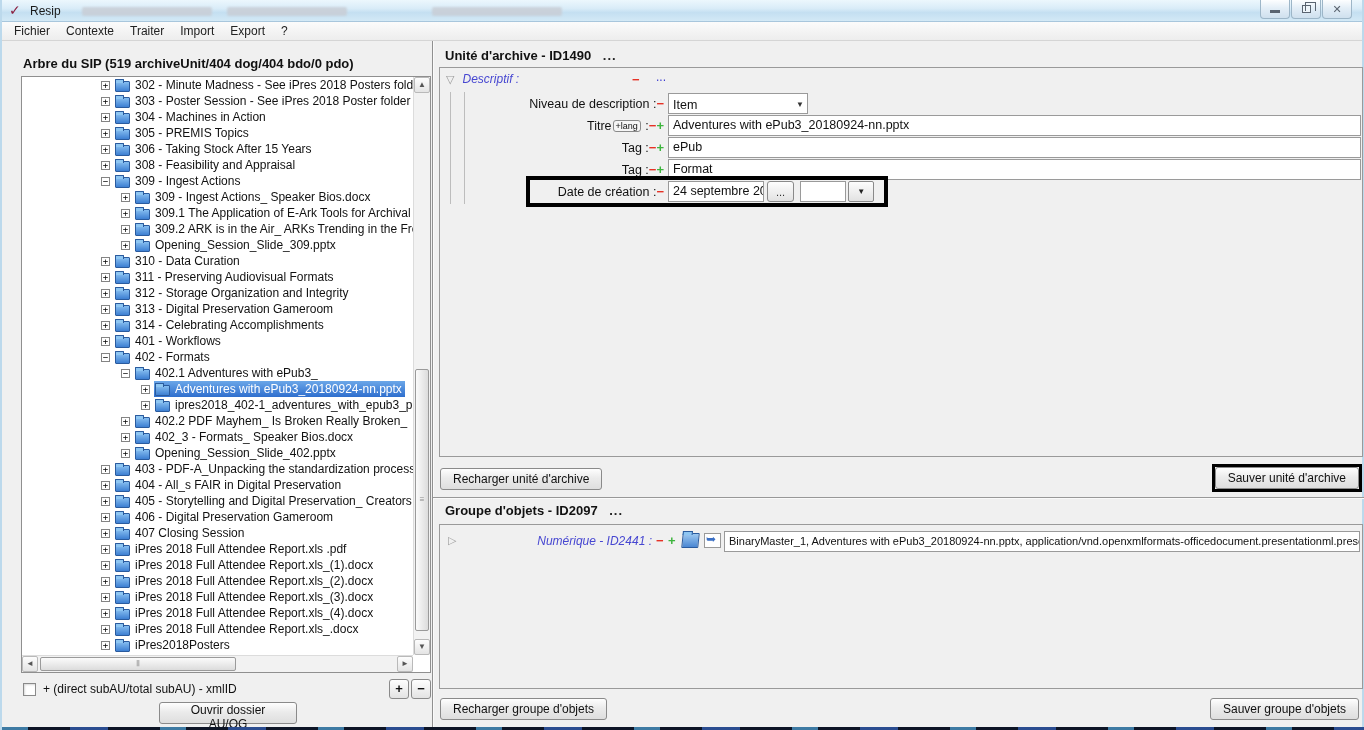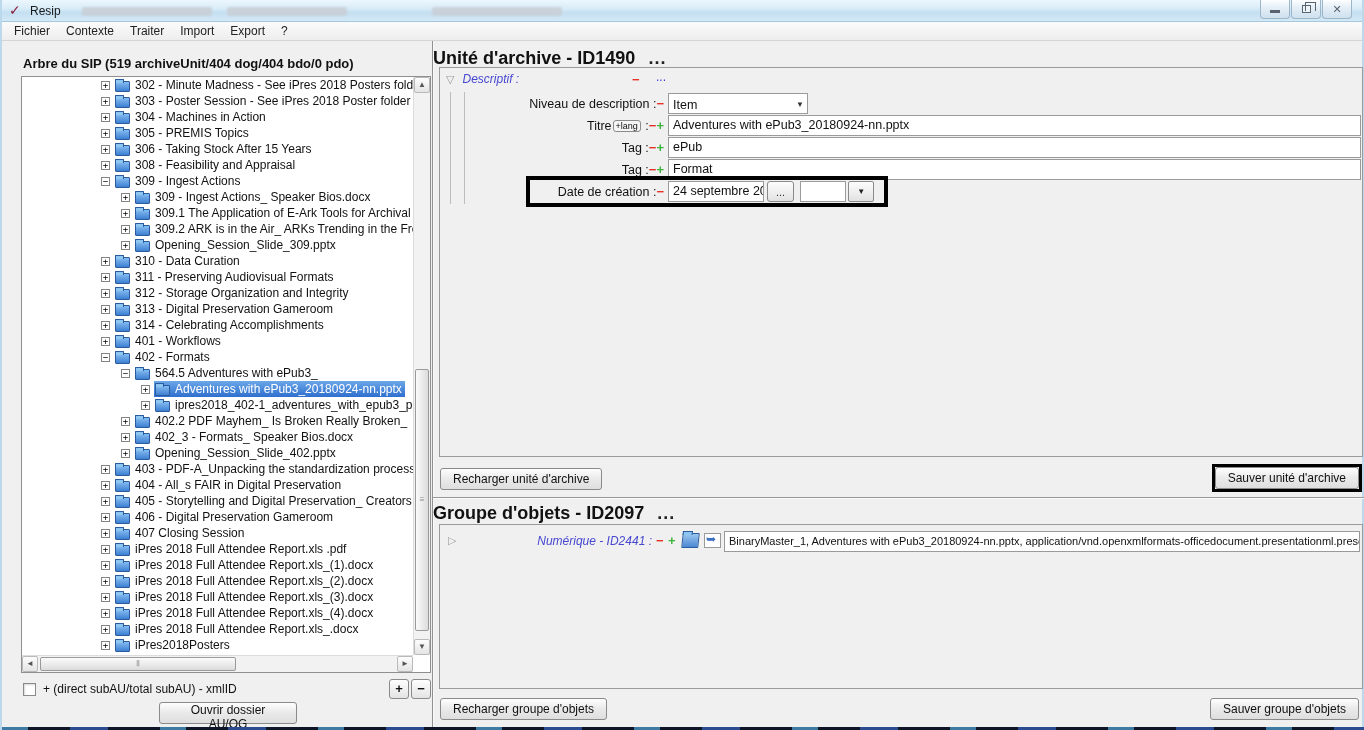--- a/index.html
+++ b/index.html
@@ -65,21 +65,21 @@
   .chk { position:absolute; left:10px; top:633px; width:13px; height:13px; background:#fff; border:1px solid #8a8a8a; box-shadow:inset 1px 1px 2px #d8d8d8; }
   .chk-label { position:absolute; left:30px; top:632px; font-size:12px; }
   .sq-btn { position:absolute; top:629px; width:20px; height:20px; border:1px solid #8a8a8a; border-radius:3px;
     background:linear-gradient(180deg,#fefefe,#e3e3e3); font-weight:900; font-size:13px; text-align:center; line-height:18px; }
   .btn { border:1px solid #8a8a8a; border-radius:3px; background:linear-gradient(180deg,#fefefe,#ebebeb 45%,#dedede);
     font-size:12px; height:22px; padding:0 12px; color:#111; }
   .open-btn { position:absolute; left:146px; top:652px; width:138px; }
 
   
   .right-panel { position:absolute; left:430px; top:0; width:934px; height:100%; border-left:1px solid #909090; box-shadow:inset 1px 0 0 #fafafa; }
-  .sec-title { position:absolute; left:0; font-size:18px; font-weight:bold; }
+  .sec-title { position:absolute; left:12px; font-size:13px; font-weight:bold; }
   .dots { color:#222; font-weight:bold; letter-spacing:1px; }
   .form-box { position:absolute; left:6px; top:26px; width:924px; height:390px; border:1px solid #9a9a9a; background:#f0f0f0; }
   .guide { position:absolute; width:0; border-left:1px solid #bdbdbd; top:24px; height:112px; }
   .tri { color:#9a9a9a; font-size:11px; }
   .desc-row { position:absolute; left:6px; top:4px; display:flex; align-items:center; }
   .desc-label { font-style:italic; color:#4747d1; margin-left:8px; }
   .minus { color:#e63226; font-weight:bold; font-size:13px; }
   .plus { color:#3db53d; font-weight:bold; font-size:13px; }
   .desc-minus { position:absolute; left:192px; top:4px; }
   .desc-dots { position:absolute; left:216px; top:2px; color:#3a3ad0; }
@@ -280,21 +280,21 @@
               <span class="expander">−</span>
               <span class="rowbody">
                 <span class="folder-ic"></span>
                 <span class="tlabel">402 - Formats</span>
               </span>
             </div>
             <div class="trow" style="padding-left: 98px;">
               <span class="expander">−</span>
               <span class="rowbody">
                 <span class="folder-ic"></span>
-                <span class="tlabel">564.5 Adventures with ePub3_</span>
+                <span class="tlabel">402.1 Adventures with ePub3_</span>
               </span>
             </div>
             <div class="trow sel" style="padding-left: 118px;">
               <span class="expander">+</span>
               <span class="rowbody">
                 <span class="folder-ic"></span>
                 <span class="tlabel">Adventures with ePub3_20180924-nn.pptx</span>
               </span>
             </div>
             <div class="trow" style="padding-left: 118px;">

